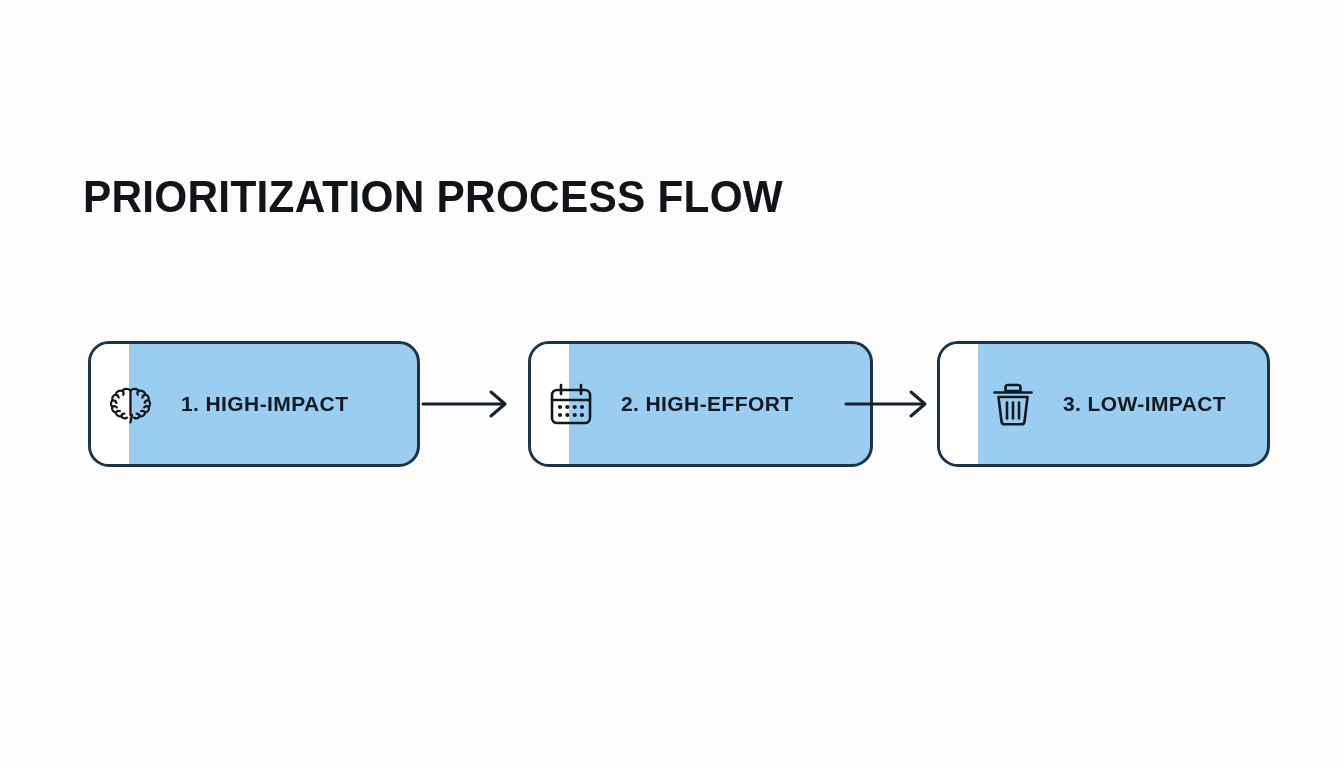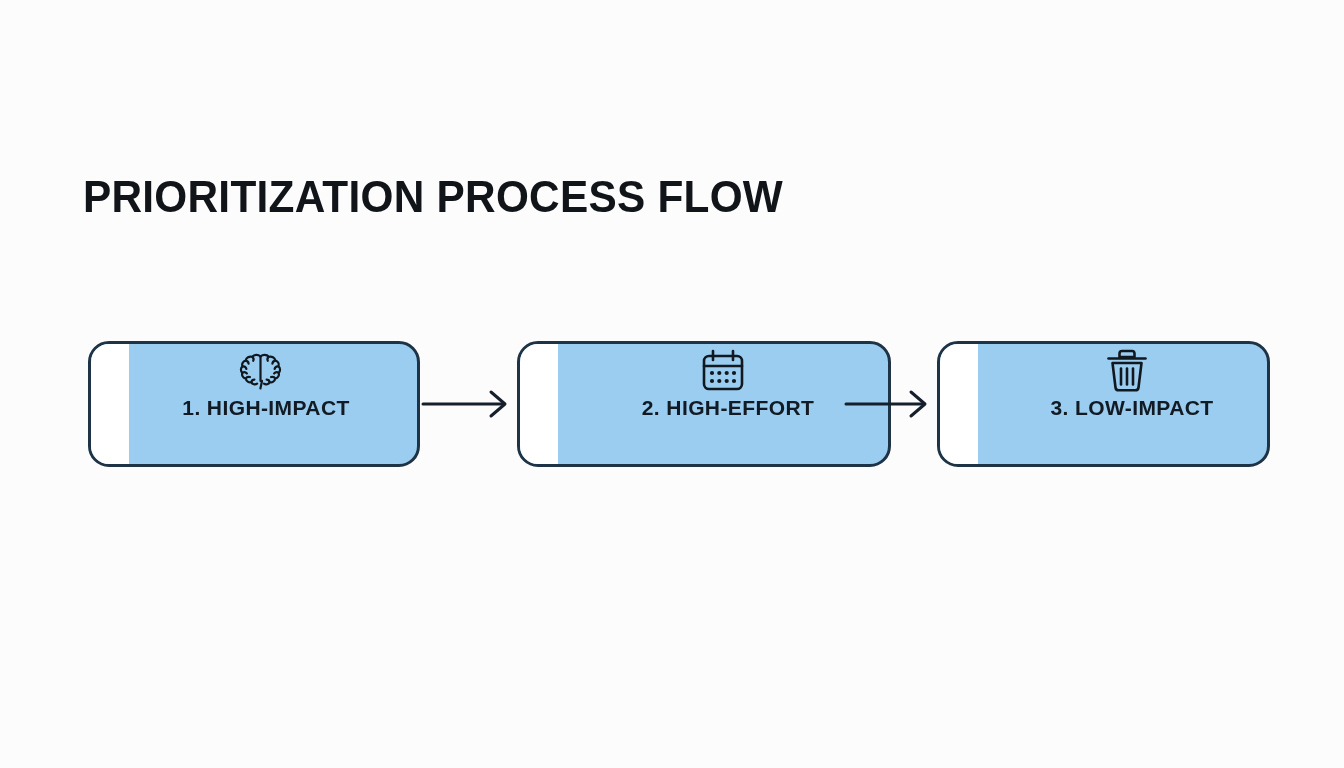--- a/index.html
+++ b/index.html
@@ -50,21 +50,20 @@
     position: absolute;
     top: 0;
     height: 126px;
     box-sizing: border-box;
     border: 3px solid #1e3446;
     border-radius: 21px;
     background: #9acdef;
     overflow: hidden;
     display: flex;
     align-items: center;
-    flex-direction: column;
   }
 
   .card-strip {
     position: absolute;
     left: 0;
     top: 0;
     bottom: 0;
     width: 38px;
     background: #ffffff;
   }
@@ -88,21 +87,21 @@
     margin-left: 24px;
     font-size: 21px;
     font-weight: bold;
     letter-spacing: 0.4px;
     color: #121a24;
     white-space: nowrap;
   }
 
   
   #card-1 { left: 88px;  width: 332px; }
-  #card-2 { left: 517px; width: 374px; padding-left: 24px; }
+  #card-2 { left: 528px; width: 345px; }
   #card-3 { left: 937px; width: 333px; padding-left: 33px; }
 
   
   .connector {
     position: absolute;
     top: 46px;
     height: 34px;
   }
   #connector-1 { left: 421px; width: 96px; }
   #connector-2 { left: 844px; width: 93px; }

